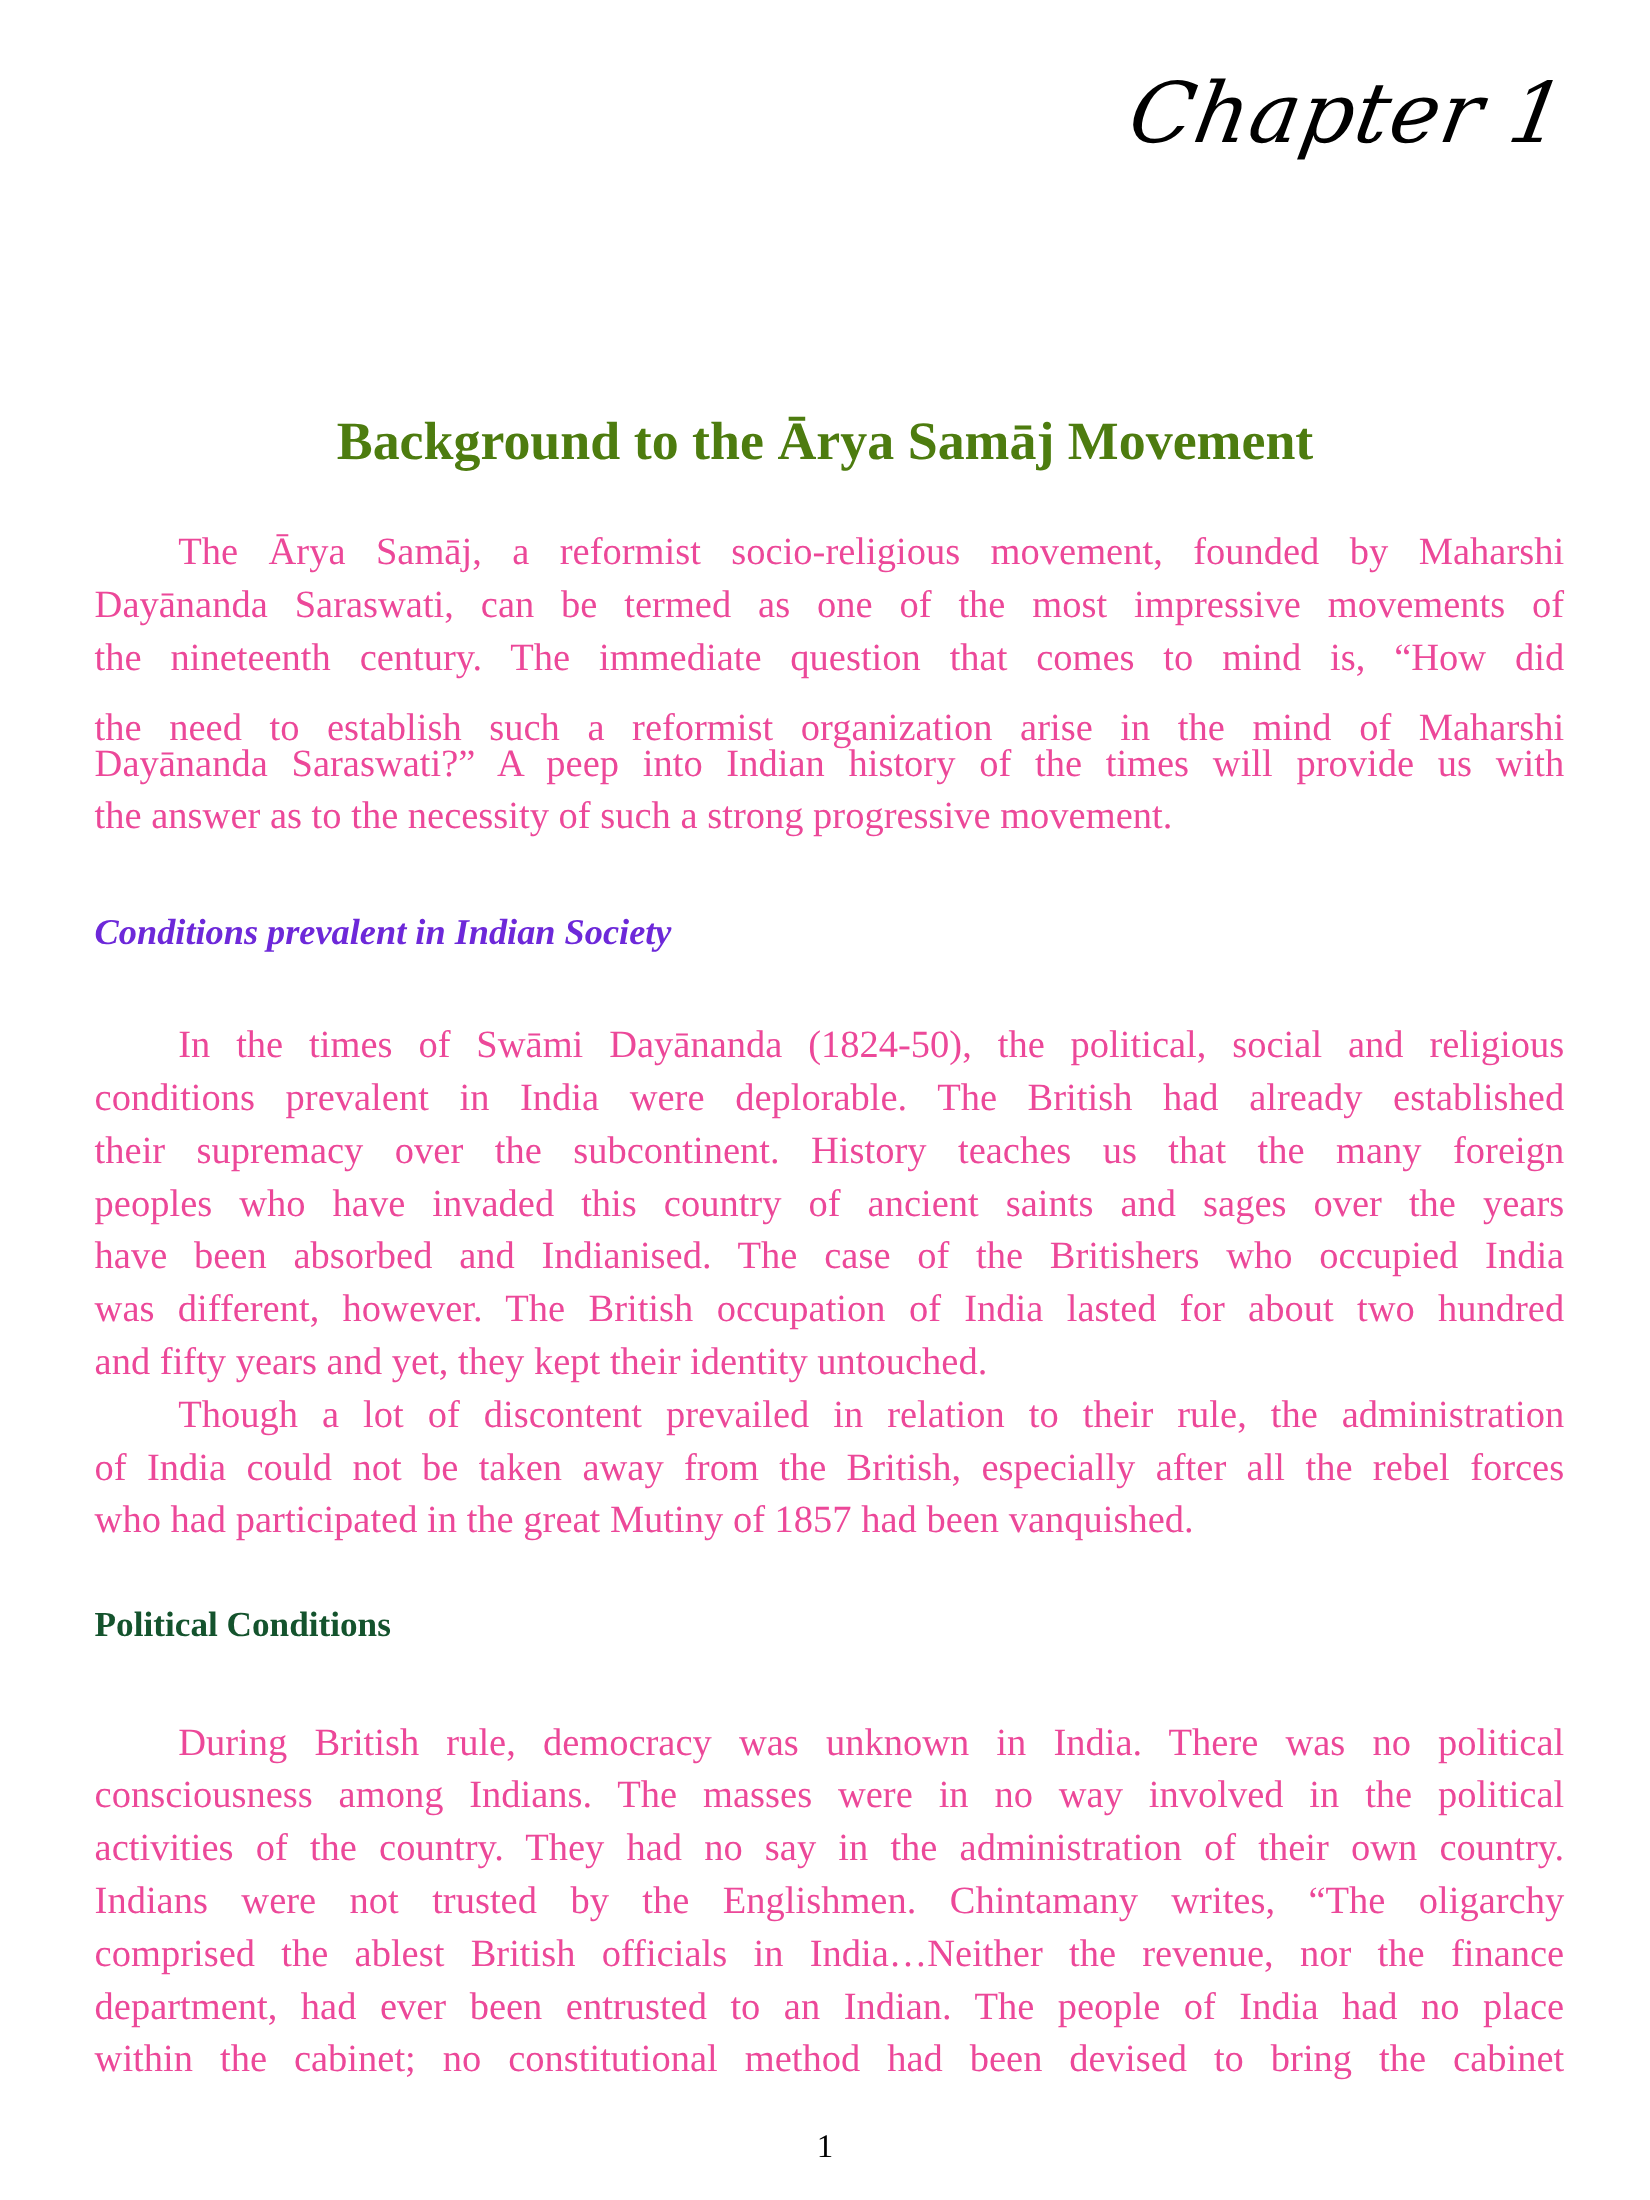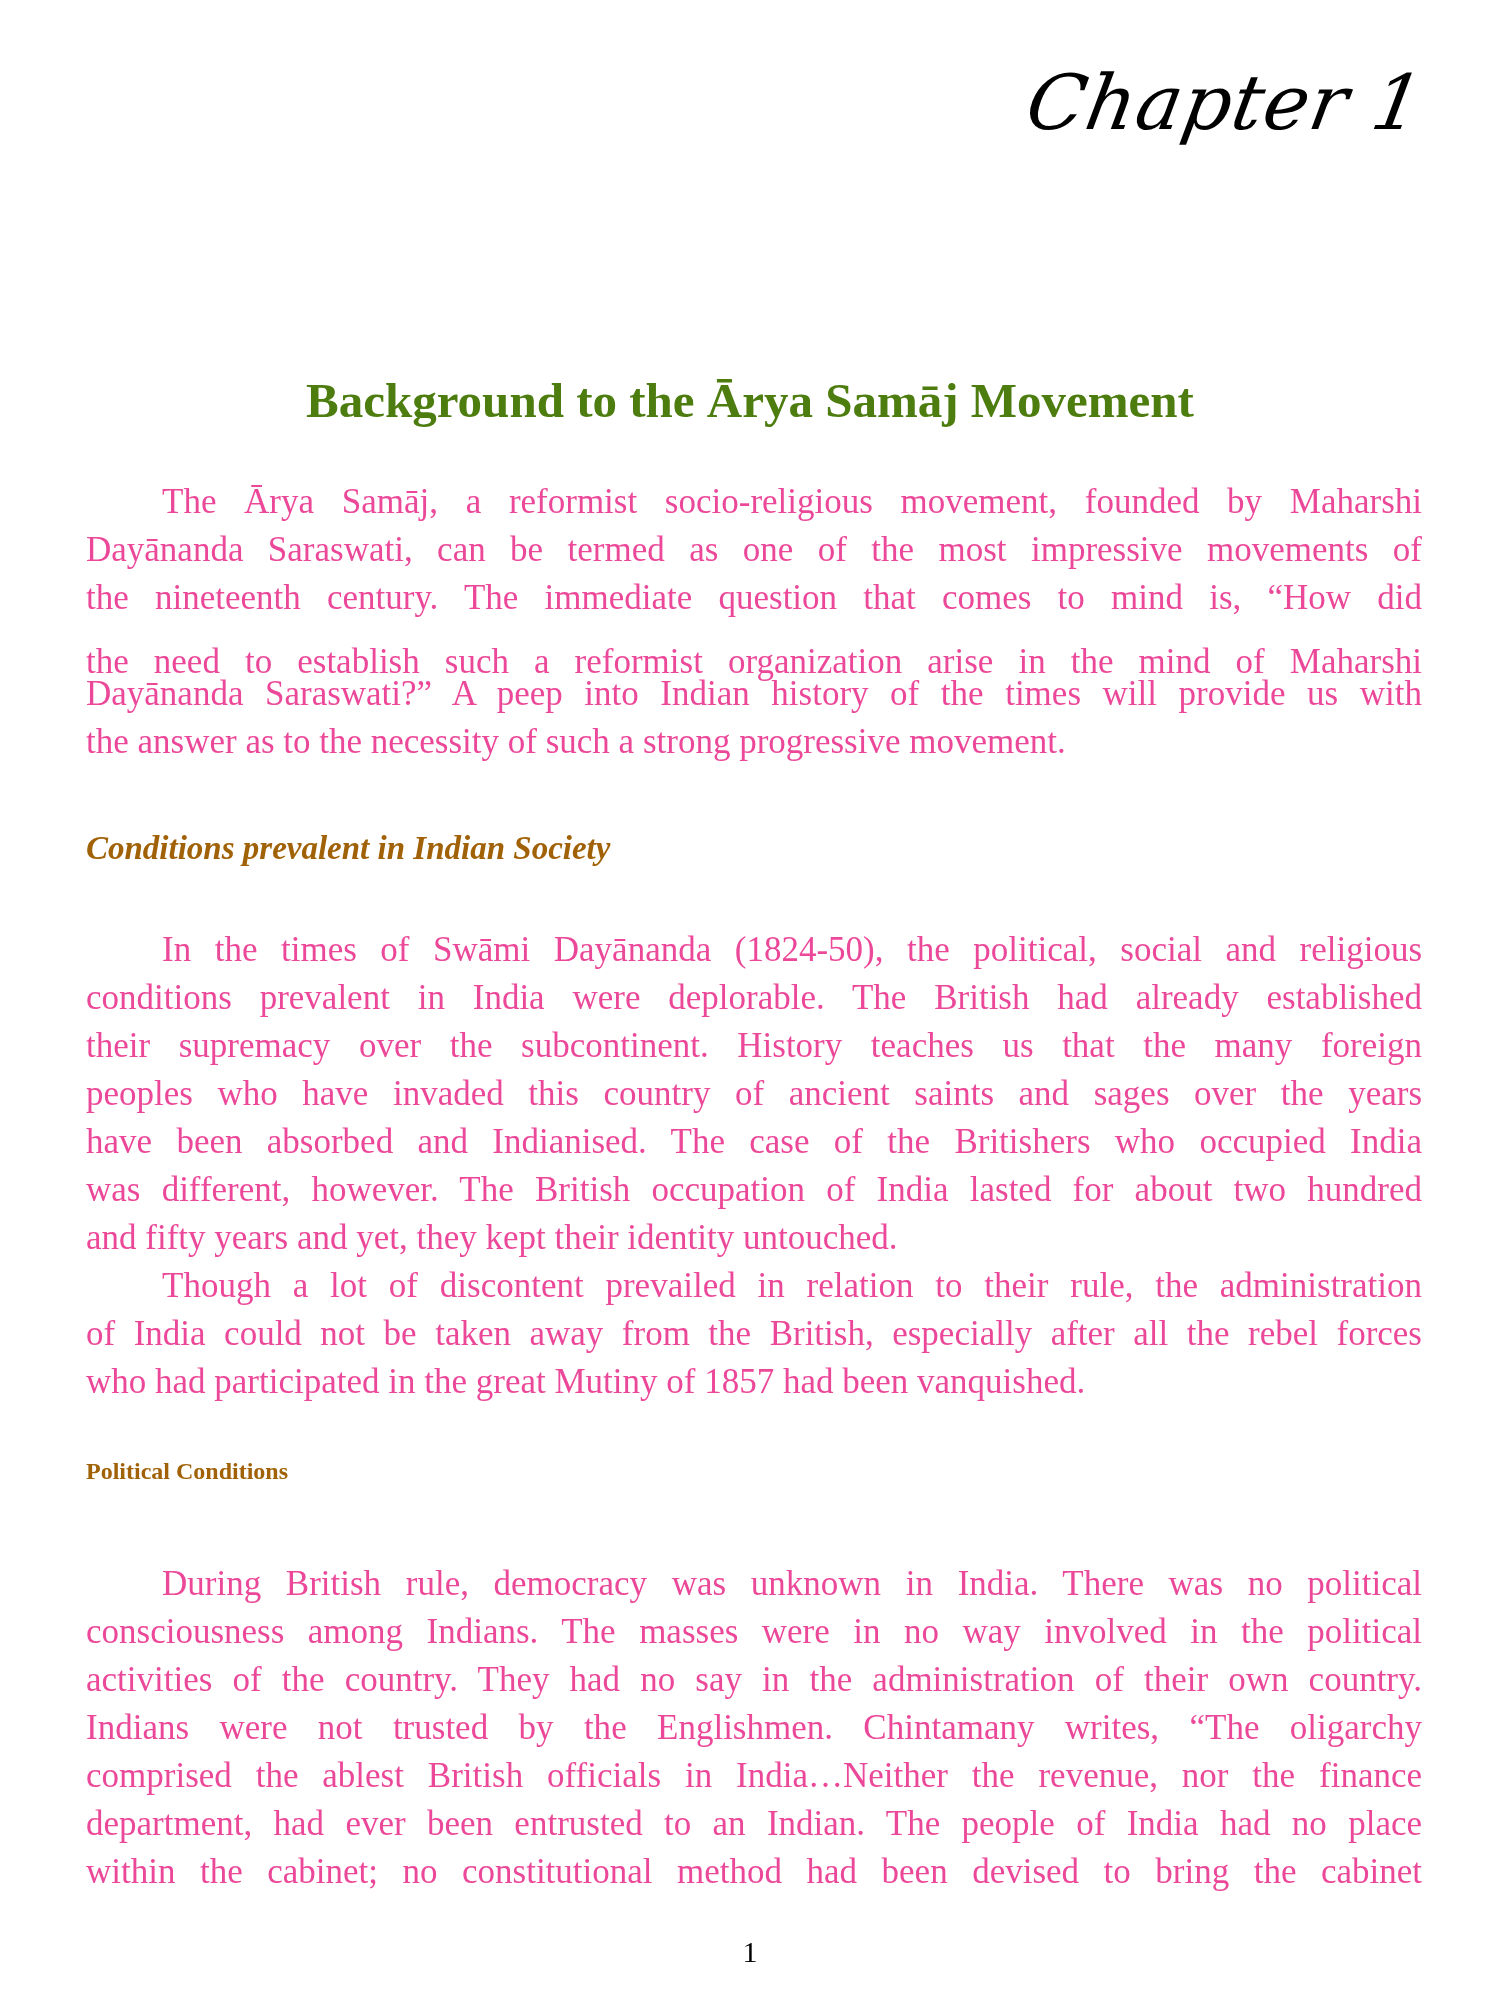--- a/index.html
+++ b/index.html
@@ -21,26 +21,26 @@
     position: absolute; left: 86px; width: 1336px;
     font-family: "Liberation Serif", serif; font-size: 35px;
     line-height: 48px; white-space: nowrap; color: #ec4899;
     text-align: justify; text-align-last: justify;
   }
   .body-line.indent { left: 162px; width: 1260px; }
   .body-line.last { text-align-last: left; }
   .subhead-italic {
     position: absolute; left: 86px; top: 830px;
     font-family: "Liberation Serif", serif; font-style: italic; font-weight: bold;
-    font-size: 33px; color: #a16207;
+    font-size: 33px; color: #6d28d9;
   }
   .subhead-bold {
     position: absolute; left: 86px; top: 1458px;
     font-family: "Liberation Serif", serif; font-weight: bold;
-    font-size: 24px; color: #a16207;
+    font-size: 32px; color: #14532d;
   }
   .page-number {
     position: absolute; left: 0; width: 1500px; top: 1935px; text-align: center;
     font-family: "Liberation Serif", serif; font-size: 30px; color: #000;
   }
 </style>
 </head>
 <body>
 
 <div class="page">

